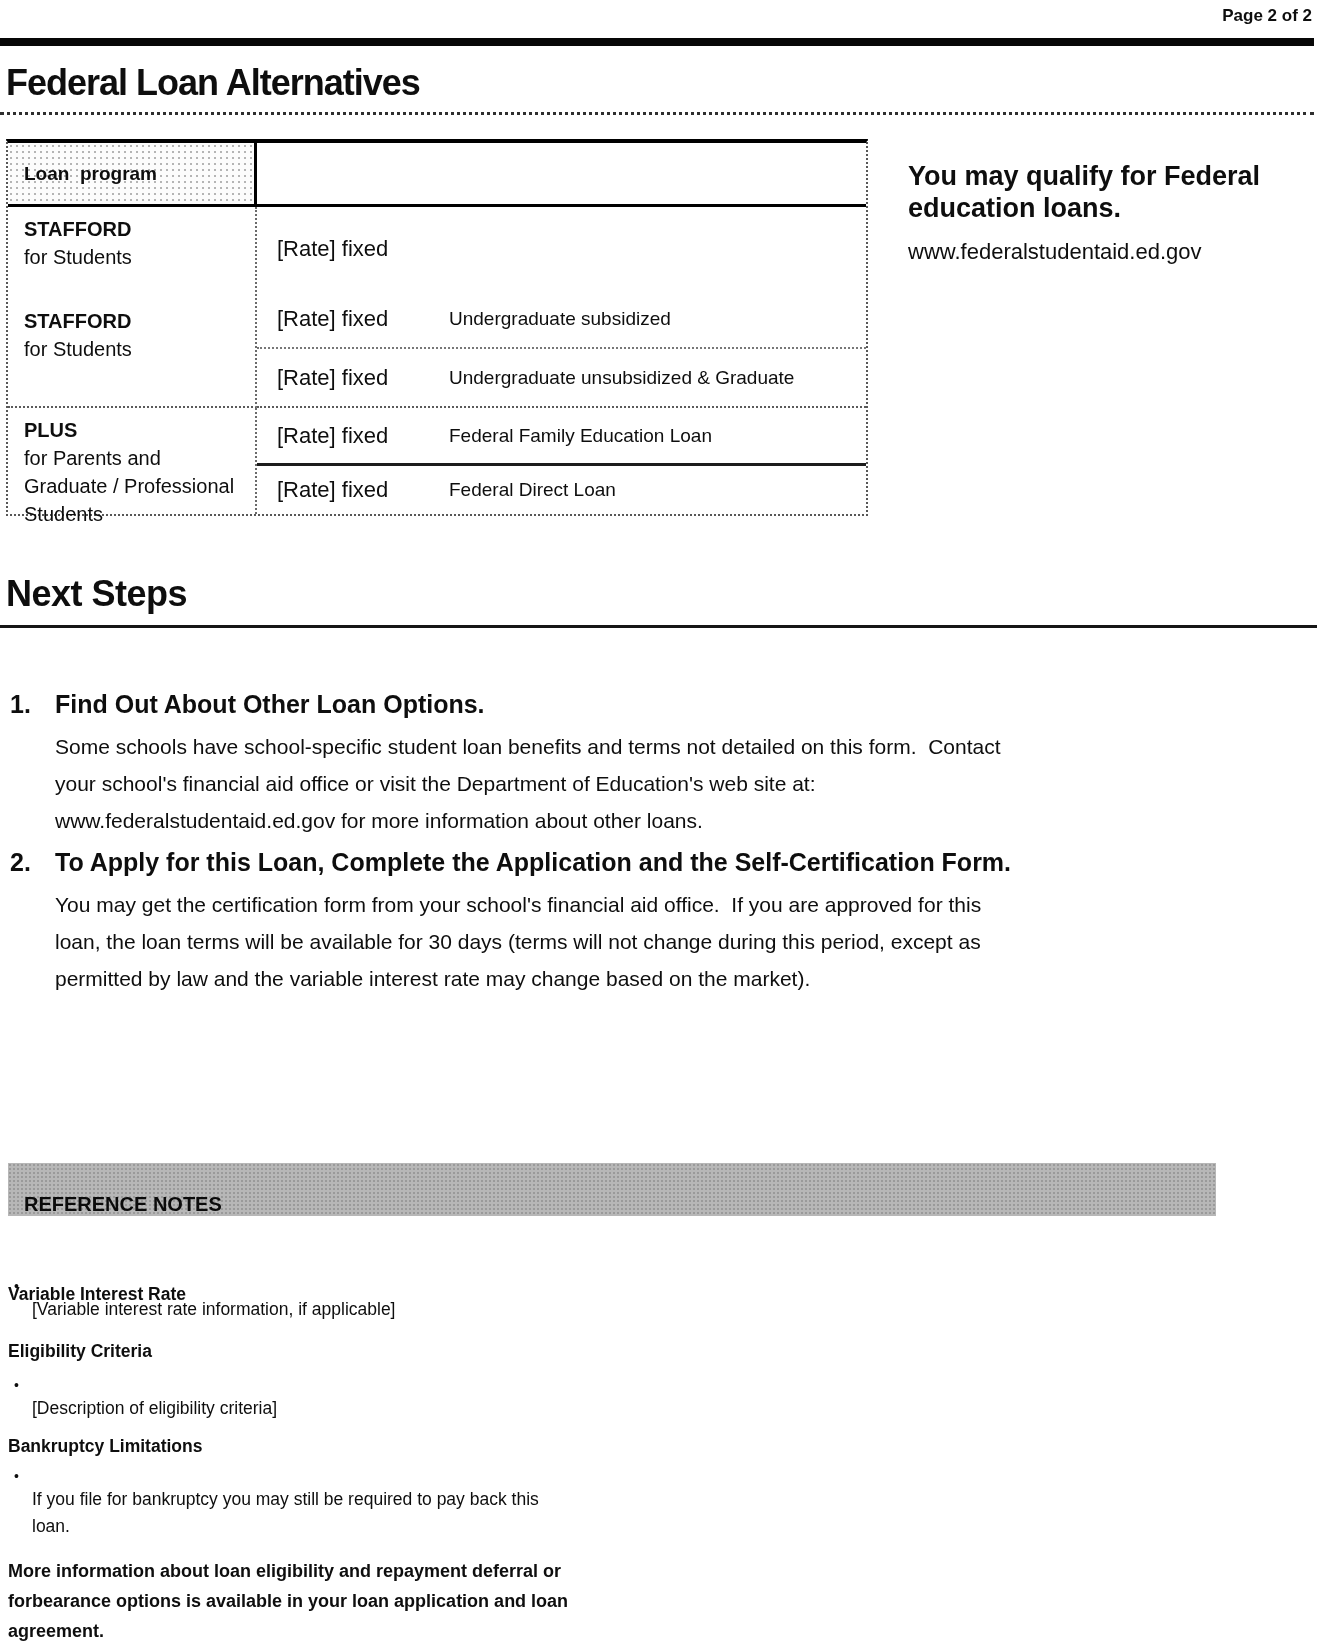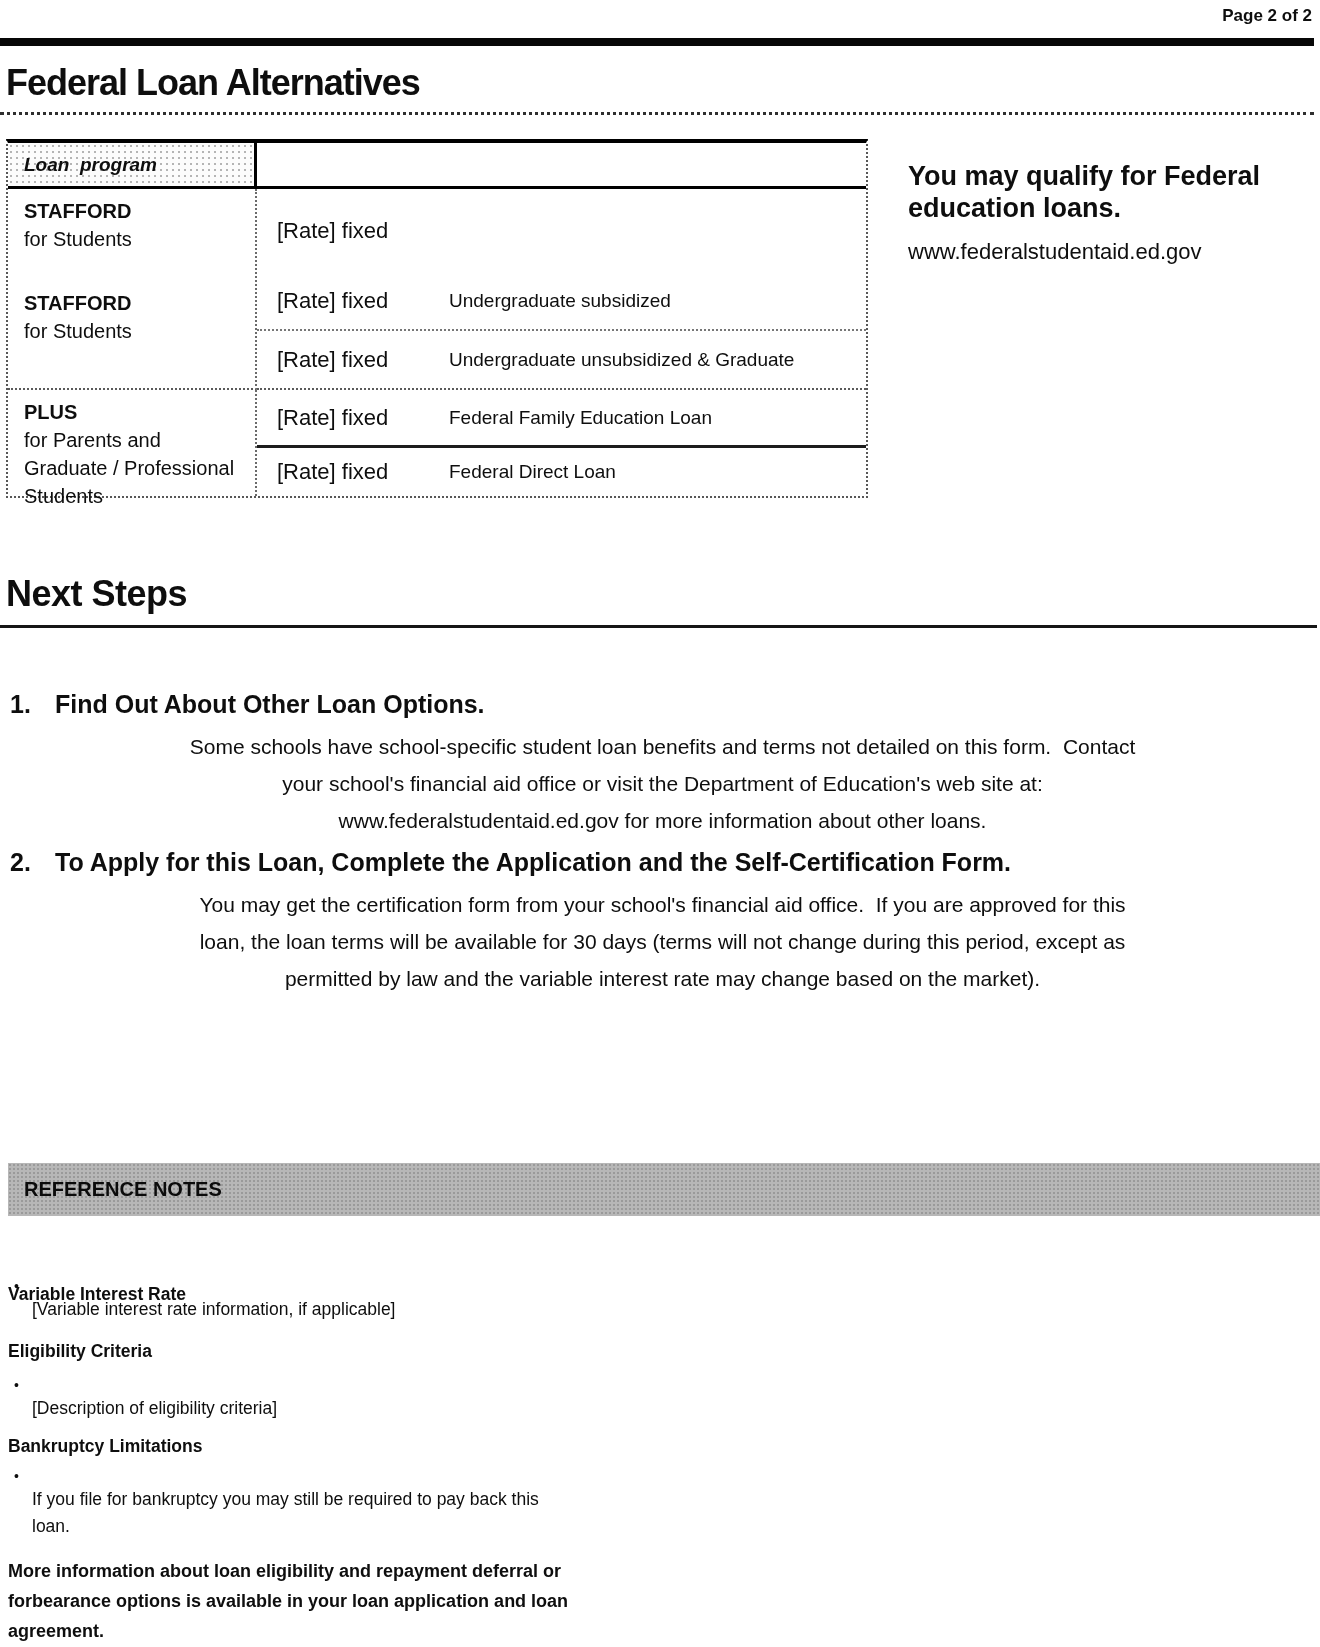--- a/index.html
+++ b/index.html
@@ -20,21 +20,21 @@
   
   .loan-table {
     left:6px; top:139px; width:862px;
     border:2px dotted #575757; border-top:4px solid #000; background:#fff;
   }
   .stipple {
     background-color:#fcfcfc;
     background-image:radial-gradient(circle,#b5b5b5 0.9px,transparent 1.1px);
     background-size:6px 6px;
   }
-  .lt-header { display:grid; grid-template-columns:249px 1fr; height:46px; border-bottom:3px solid #000;font-style:italic; }
+  .lt-header { display:grid; grid-template-columns:249px 1fr; height:64px; border-bottom:3px solid #000; }
   .lt-h1,.lt-h2 { display:flex; align-items:center; padding-left:16px; font-weight:bold; font-size:19px; }
   .lt-h1 { border-right:3px solid #000; white-space:pre; }
   .lt-body { display:grid; grid-template-columns:249px 1fr; grid-template-rows:84px 58px 59px 58px 48px; }
   .lt-left1 { grid-column:1; grid-row:1/4; border-right:2px dotted #6a6a6a; border-bottom:2px dotted #5a5a5a; padding:8px 8px 0 16px; }
   .lt-left2 { grid-column:1; grid-row:4/6; border-right:2px dotted #6a6a6a; padding:8px 8px 0 16px; }
   .prog-name { font-weight:bold; font-size:20px; line-height:28px; }
   .prog-detail { font-size:20px; line-height:28px; }
   .prog-gap { margin-top:36px; }
   .lt-cell { grid-column:2; display:flex; align-items:center; padding-left:20px; }
   .lt-rB { border-bottom:2px dotted #777; }
@@ -51,29 +51,29 @@
   .sidebar-url { margin-top:15px; font-size:22px; }
 
   
   .ns-title { top:573px; left:6px; font-size:36px; font-weight:bold; letter-spacing:-0.5px;text-align:center; }
   .ns-rule { top:625px; left:0; width:1317px; height:0; border-top:3px solid #161616; }
   .step { left:10px; width:1280px; }
   .step1 { top:690px; }
   .step2 { top:848px; }
   .step-head { display:flex; font-size:25px; font-weight:bold; }
   .step-num { flex:0 0 45px; }
-  .step-body { margin-left:45px; margin-top:9px; font-size:21px; line-height:37px; white-space:pre-wrap; width:1215px;text-align:center; }
+  .step-body { margin-left:45px; margin-top:9px; font-size:21px; line-height:37px; white-space:pre-wrap; width:1215px; }
 
   
   .ref-bar {
-    top:1163px; left:8px; width:1312px; height:53px;
+    top:1163px; left:8px; width:1208px; height:53px;
     background-color:#b7b7b7;
     background-image:radial-gradient(circle,#9a9a9a 1px,transparent 1.2px);
     background-size:4px 4px;
-    display:flex; align-items:center; padding-left:16px;
+    display:flex; align-items:flex-end; padding-left:16px;
   }
   .ref-bar-label { font-size:20px; font-weight:bold; color:#0b0b0b; }
   .note-head { left:8px; font-size:17.5px; font-weight:bold; }
   .note-bullet { left:14px; display:flex; font-size:17.5px; line-height:27px; }
   .bullet-dot { flex:0 0 18px; font-size:14px; padding-top:1px; }
   .bullet-text { white-space:pre-wrap;margin-top:24px; }
   .nh1 { top:1284px; } .nb1 { top:1272px; }
   .nh2 { top:1341px; } .nb2 { top:1371px; }
   .nh3 { top:1436px; } .nb3 { top:1462px; width:640px; }
   .ref-footer { top:1556px; left:8px; width:640px; font-size:18px; font-weight:bold; line-height:30px; white-space:pre-wrap; }

